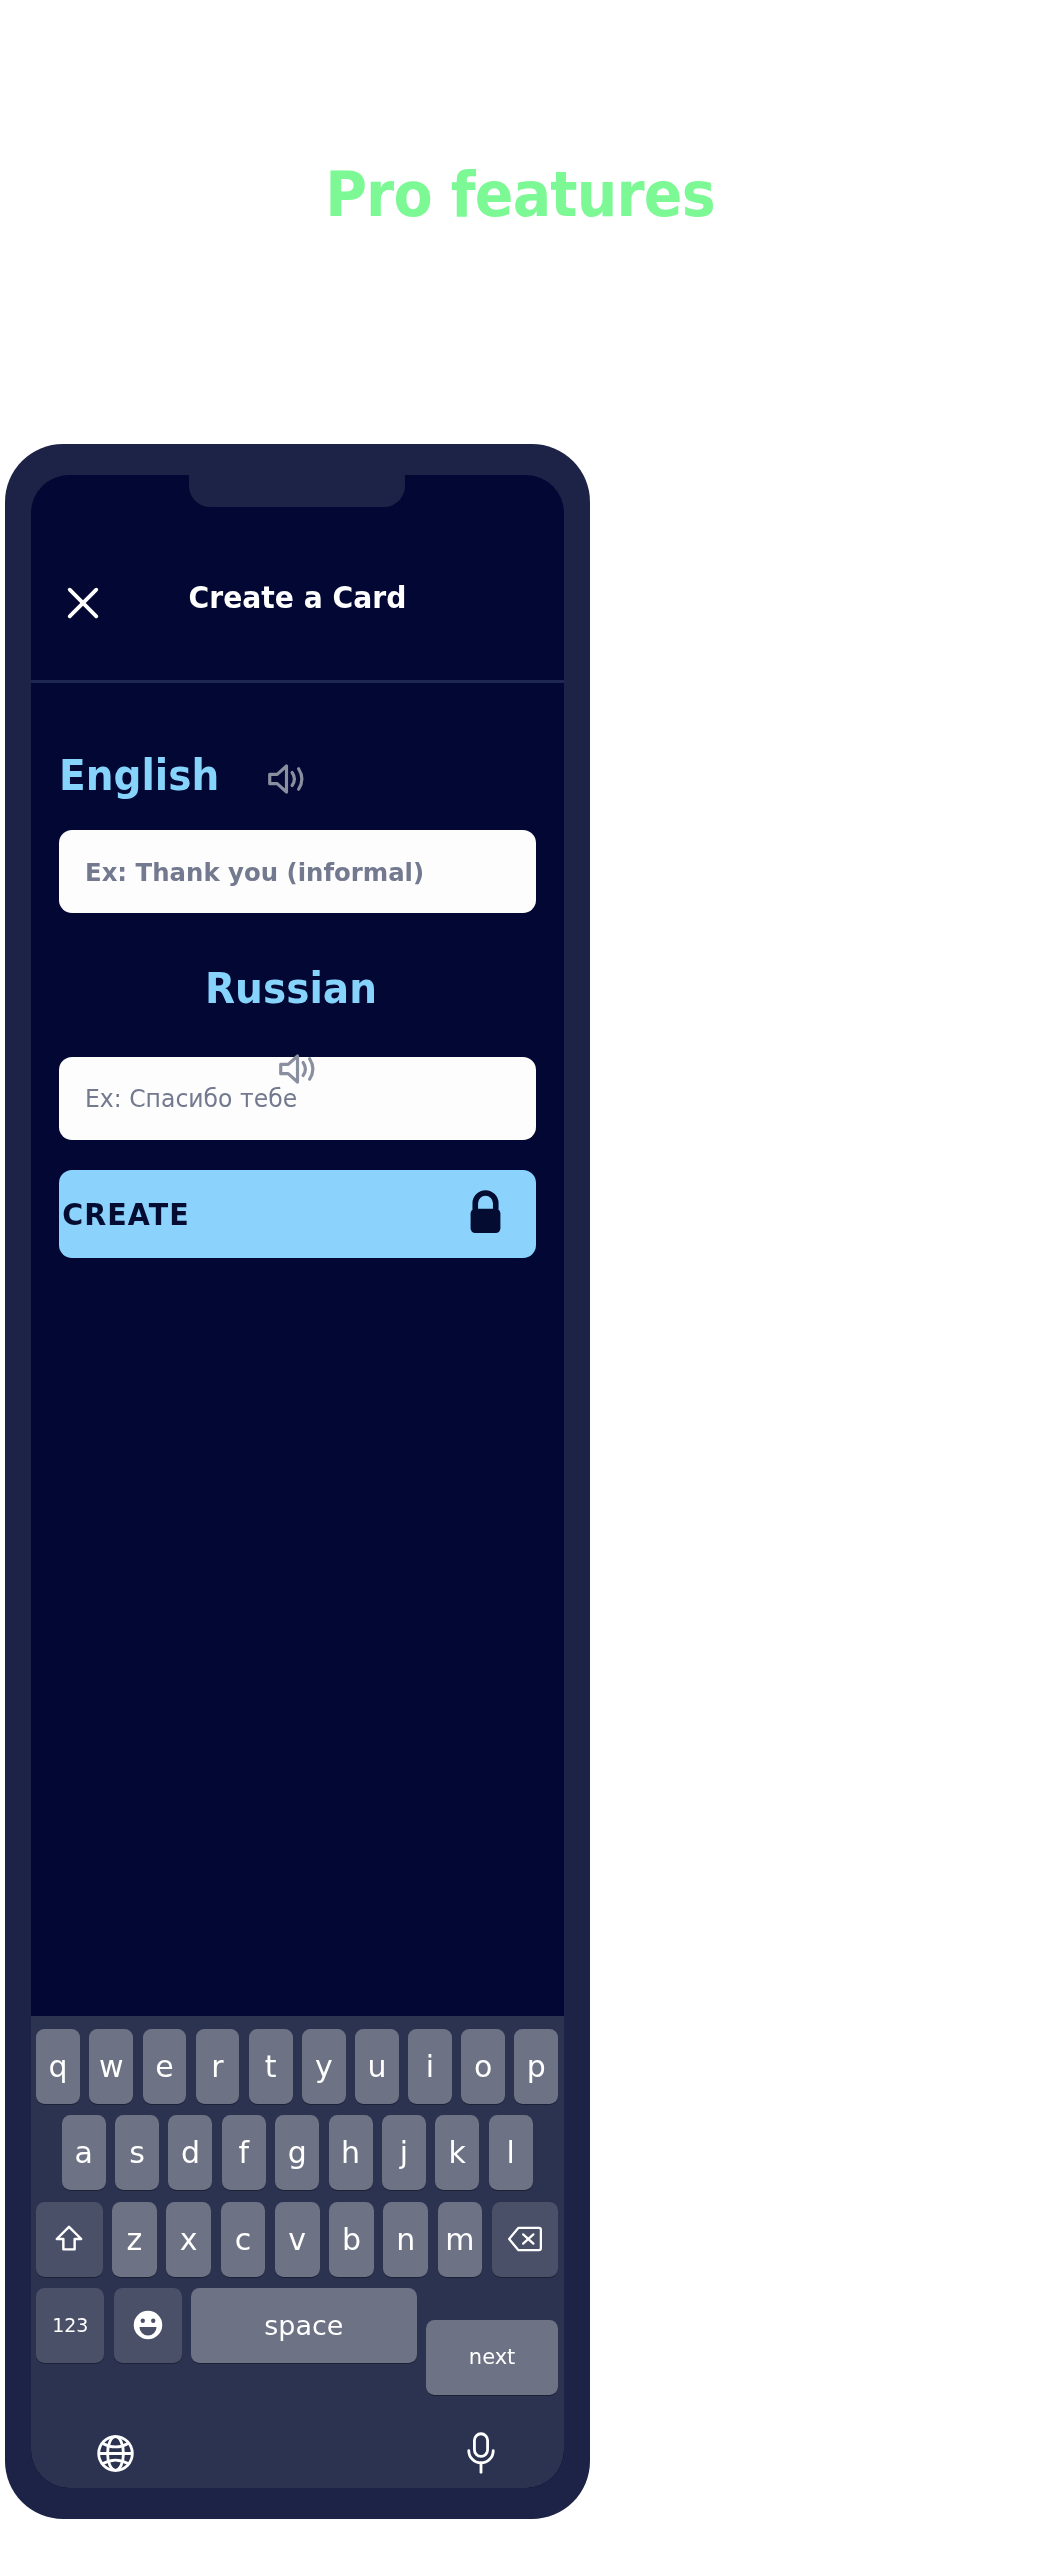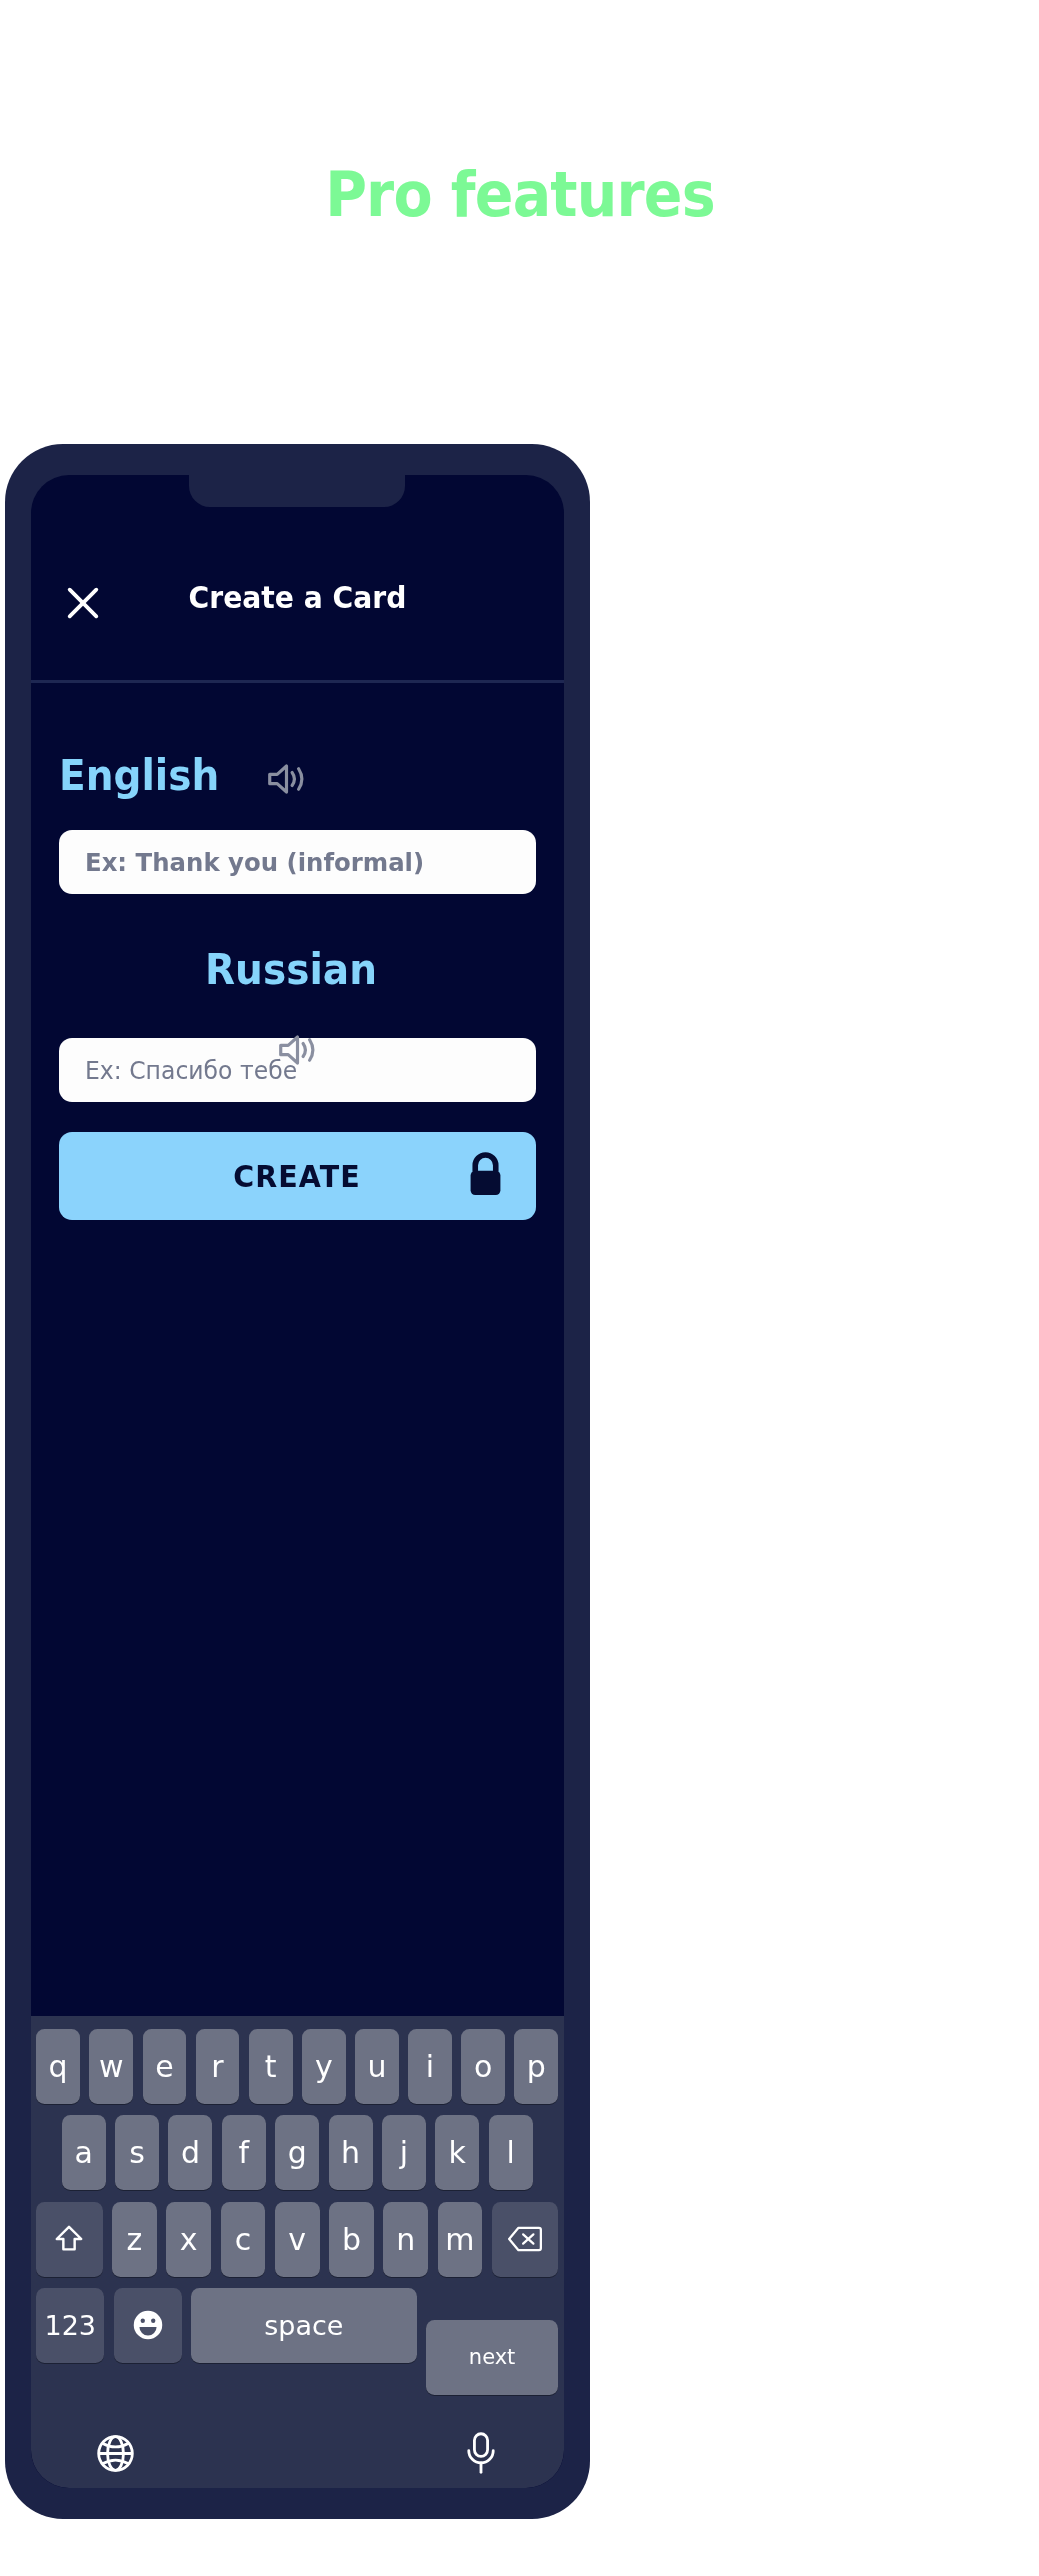--- a/index.html
+++ b/index.html
@@ -142,21 +142,21 @@
     font-size: 42px;
     line-height: 1;
     transform: scaleX(0.93);
     transform-origin: left center;
   }
 
   .speaker-icon { display: block; margin-top: 5.6px; }
 
   .text-field {
     margin-top: 19px;
-    height: 64px;
+    height: 83px;
     background: #fdfdfd;
     border-radius: 13px;
     display: flex;
     align-items: center;
     padding: 0 26px;
   }
   .text-field .ph {
     color: #73798e;
     font-family: "DejaVu Sans", sans-serif;
     font-weight: bold;
@@ -166,21 +166,20 @@
   }
   .text-field.ru .ph { font-size: 24.5px; font-weight: normal; }
 
   .create-btn {
     margin-top: 30px;
     height: 88px;
     background: #8BD3FC;
     border-radius: 13px;
     display: flex;
     align-items: center;
-    justify-content: center;
     position: relative;
   }
   .create-label {
     color: #050c32;
     font-family: "DejaVu Sans", sans-serif;
     font-weight: bold;
     font-size: 30px;
     letter-spacing: 1.1px;
     transform: scaleX(0.95);
   }
@@ -226,21 +225,21 @@
 
   .krow.r2 { padding: 0 25.4px; }
   .krow.r3 { padding: 0 0; gap: 9.4px; }
 
   .key.wide {
     width: 68px;
     background: #4a5068;
   }
 
   .krow.r4 { gap: 9.4px; margin-top: 3.8px; }
-  .key.num { width: 68px; background: #4a5068; font-size: 27px; }
+  .key.num { width: 68px; background: #4a5068; font-size: 19px; }
   .key.emoji { width: 68px; background: #4a5068; }
   .key.space { flex: 1; background: #6d7284; font-size: 27px; }
   .key.next { width: 132px; background: #6d7284; font-size: 21px; margin-top: 32px; }
 
   .kbottom {
     height: 98px;
     display: flex;
     align-items: center;
     justify-content: space-between;
     padding: 0 58px;

